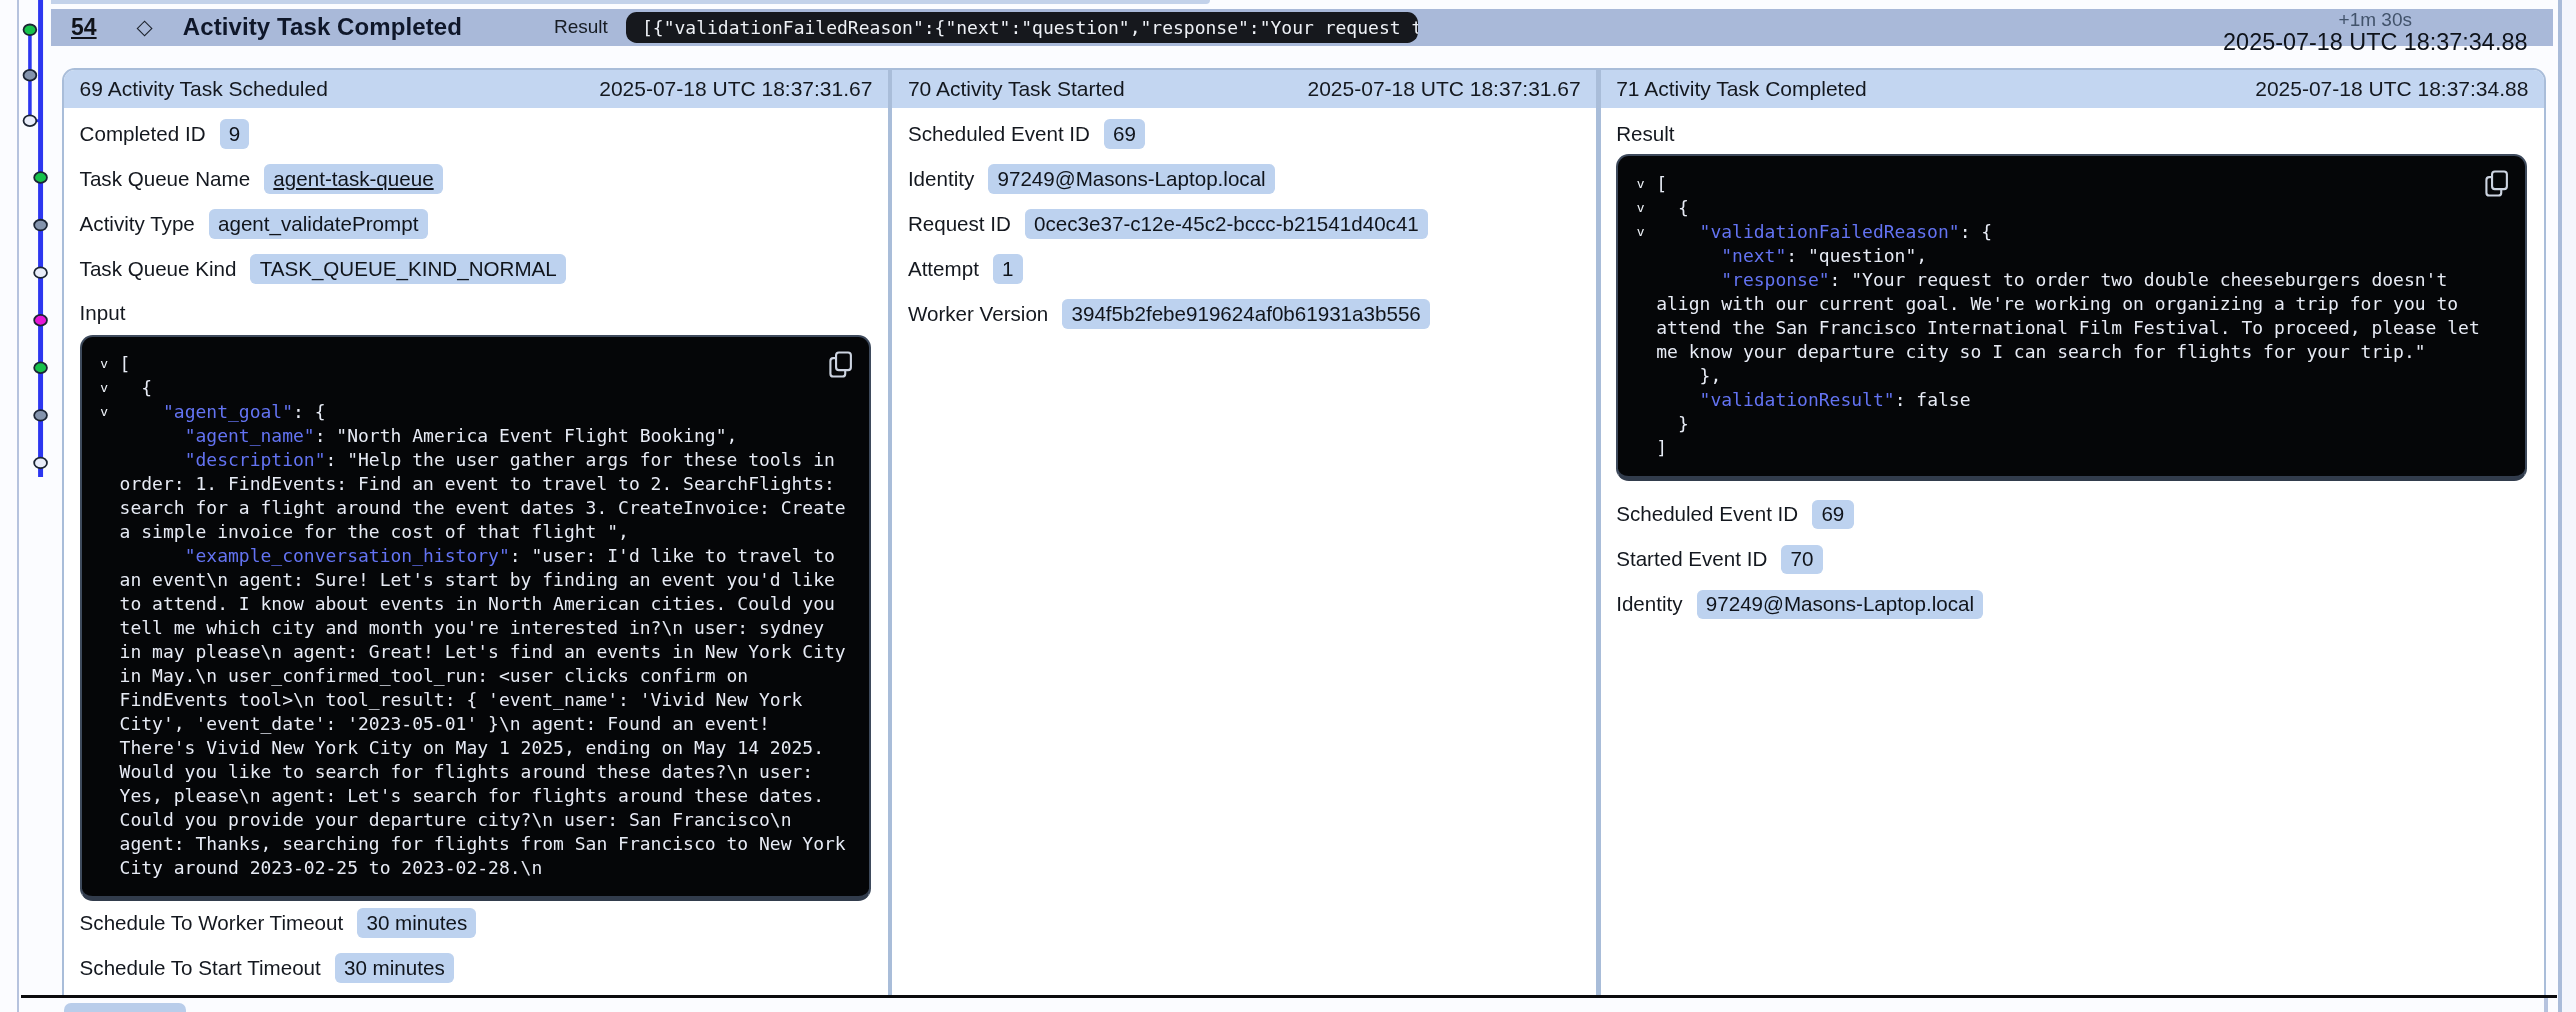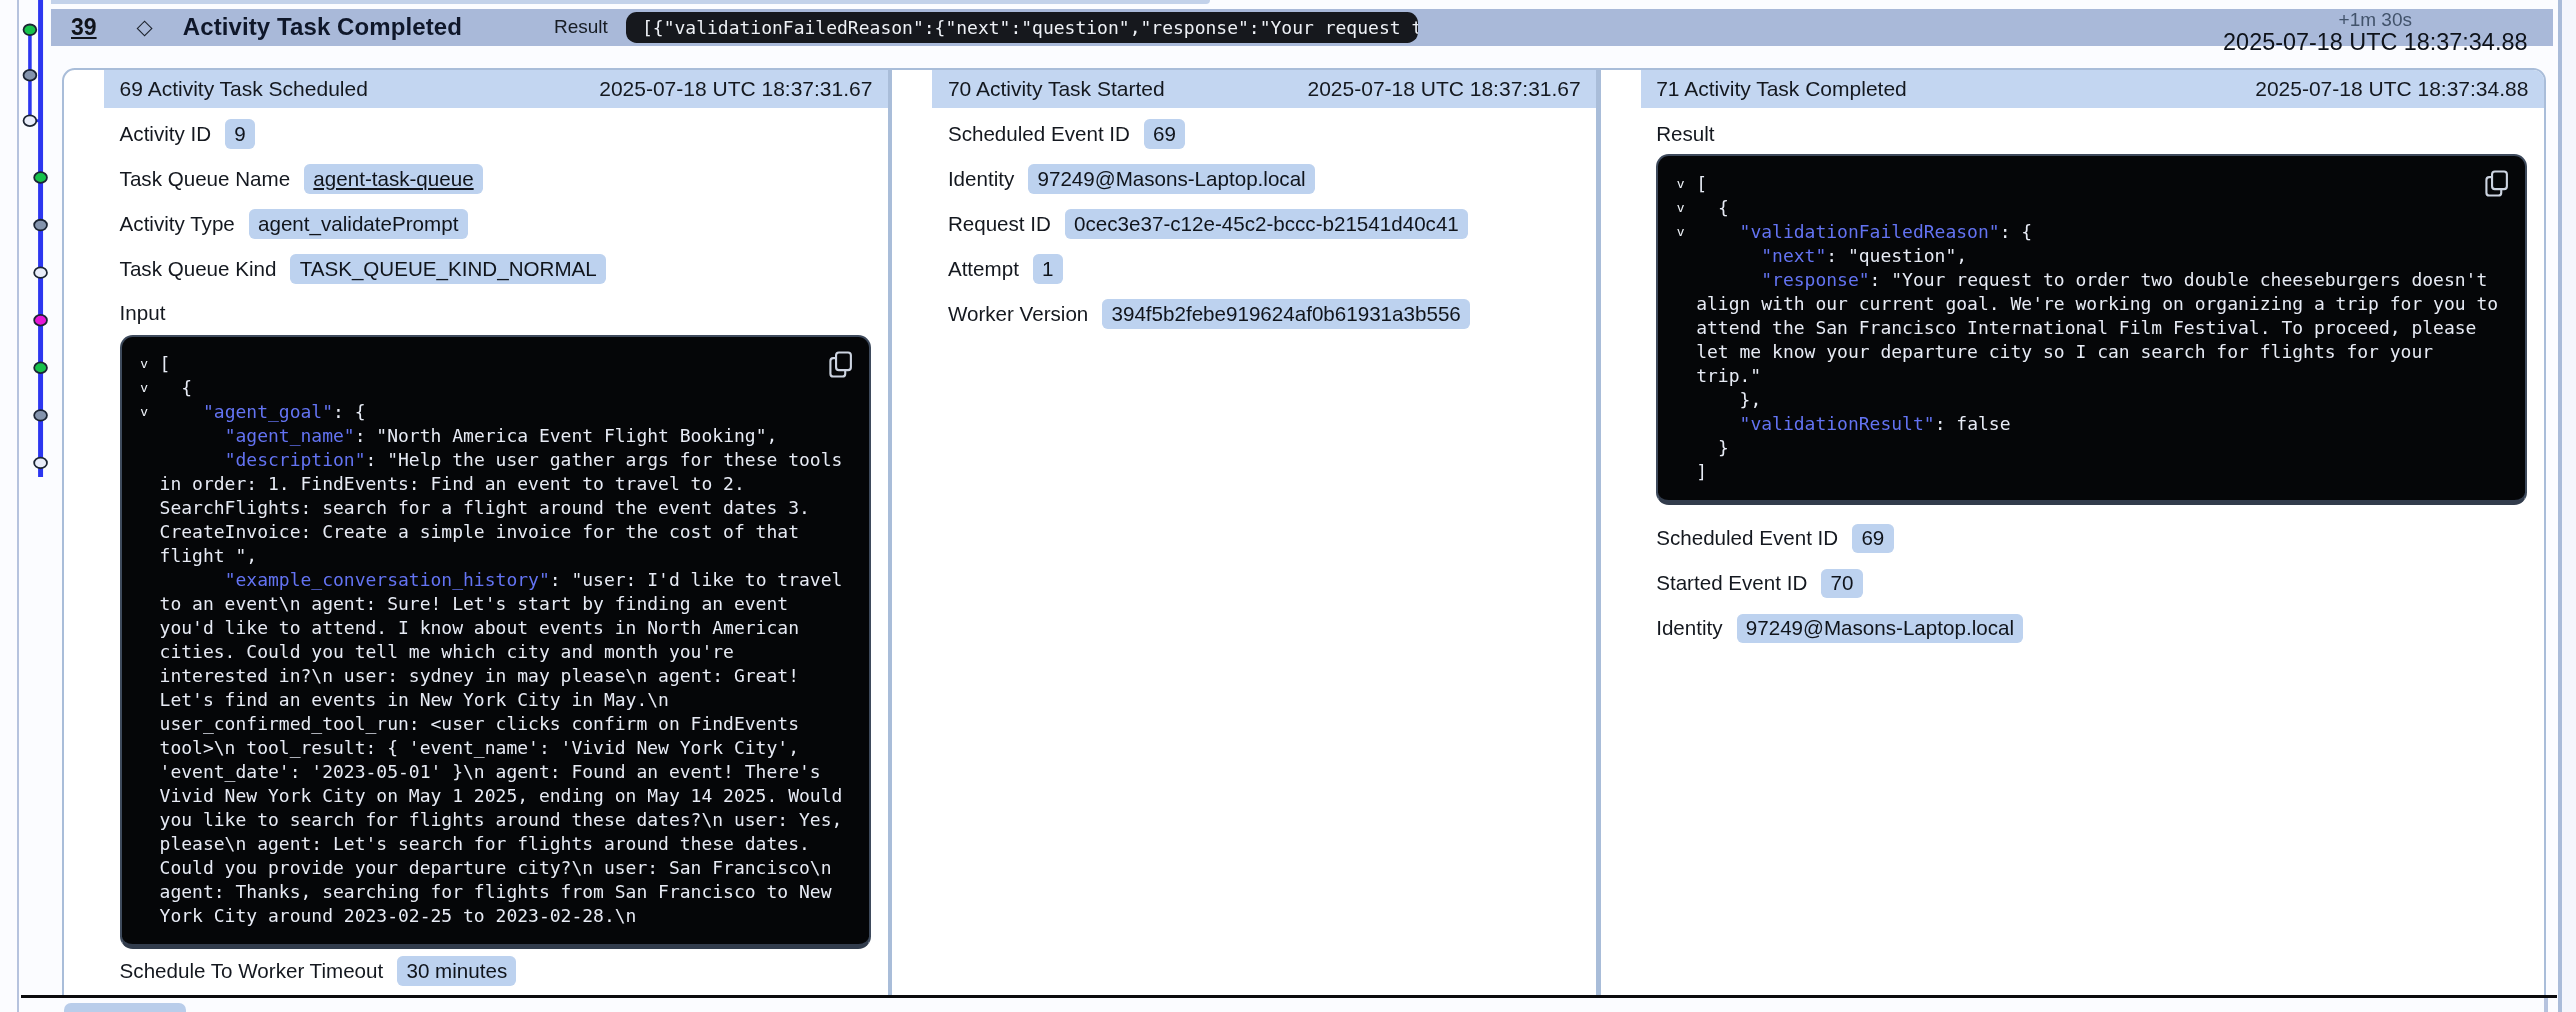--- a/index.html
+++ b/index.html
@@ -19,21 +19,21 @@
   .result-pill{margin-left:18.5px;background:#16181d;color:#eef1f6;border-radius:10.7px;padding:5px 15.6px;
                font-family:"DejaVu Sans Mono",monospace;font-size:18px;max-width:760px;
                overflow:hidden;white-space:nowrap;}
   .band-times{position:absolute;right:25.6px;top:0;text-align:center;}
   .elapsed{font-size:19px;color:#42536b;line-height:21px;}
   .band-ts{font-size:23.4px;color:#0e1219;line-height:25.6px;}
   
   .card{position:absolute;left:62px;top:68px;width:2484px;height:930px;box-sizing:border-box;
         background:#ffffff;border:2.1px solid #a9bdd9;border-radius:12.8px 12.8px 0 0;display:flex;overflow:hidden;}
   .vdiv{flex:none;width:4.3px;background:#a9bdd9;}
-  .col{display:flex;flex-direction:column;box-sizing:border-box;padding-left:40px;}
+  .col{display:flex;flex-direction:column;box-sizing:border-box;}
   .col1{width:824px;flex:none;}
   .col2{width:704px;flex:none;}
   .col3{flex:1;}
   .colhead{flex:none;height:38px;background:#c3d6f1;display:flex;align-items:center;justify-content:space-between;padding:0 15.6px;}
   .colhead .ct{font-size:21px;font-weight:500;color:#14181f;}
   .colhead .cts{font-size:21px;color:#14181f;}
   .colbody{flex:1;padding:3.6px 17px 0 15.6px;position:relative;overflow:hidden;}
   .field{height:45px;display:flex;align-items:center;gap:14px;}
   .flabel{font-size:20.6px;color:#14181f;white-space:nowrap;}
   .badge{font-size:20.6px;color:#10141b;background:#bdd2ef;border-radius:5.7px;padding:2.8px 9.2px;white-space:nowrap;}
@@ -72,42 +72,42 @@
       <ellipse cx="57" cy="384" rx="9" ry="7.5" fill="#e9edf9" stroke="#1b2433" stroke-width="2.5"></ellipse>
       <ellipse cx="57" cy="451" rx="9" ry="7.5" fill="#e617d6" stroke="#1b2433" stroke-width="2.5"></ellipse>
       <ellipse cx="57" cy="518" rx="9" ry="7.5" fill="#17c24b" stroke="#1b2433" stroke-width="2.5"></ellipse>
       <ellipse cx="57" cy="585" rx="9" ry="7.5" fill="#8494ad" stroke="#1b2433" stroke-width="2.5"></ellipse>
       <ellipse cx="57" cy="652" rx="9" ry="7.5" fill="#e9edf9" stroke="#1b2433" stroke-width="2.5"></ellipse>
     </svg>
 
   <div class="prev-strip"></div>
 
   <div class="band">
-    <span class="evt-id">39</span>
+    <span class="evt-id">54</span>
     <span class="diamond">◇</span>
     <span class="evt-title">Activity Task Completed</span>
     <span class="result-mini-label">Result</span>
     <span class="result-pill">[{"validationFailedReason":{"next":"question","response":"Your request to</span>
     <div class="band-times">
       <div class="elapsed">+1m 30s</div>
       <div class="band-ts">2025-07-18 UTC 18:37:34.88</div>
     </div>
   </div>
 
   <div class="card">
 
     <section class="col col1">
       <header class="colhead">
         <span class="ct">69 Activity Task Scheduled</span>
         <span class="cts">2025-07-18 UTC 18:37:31.67</span>
       </header>
       <div class="colbody">
         <div>
             <div class="field">
-              <span class="flabel">Activity ID</span>
+              <span class="flabel">Completed ID</span>
               <span class="badge">9</span>
             </div>
             <div class="field">
               <span class="flabel">Task Queue Name</span>
               <span class="badge link">agent-task-queue</span>
             </div>
             <div class="field">
               <span class="flabel">Activity Type</span>
               <span class="badge">agent_validatePrompt</span>
             </div>

